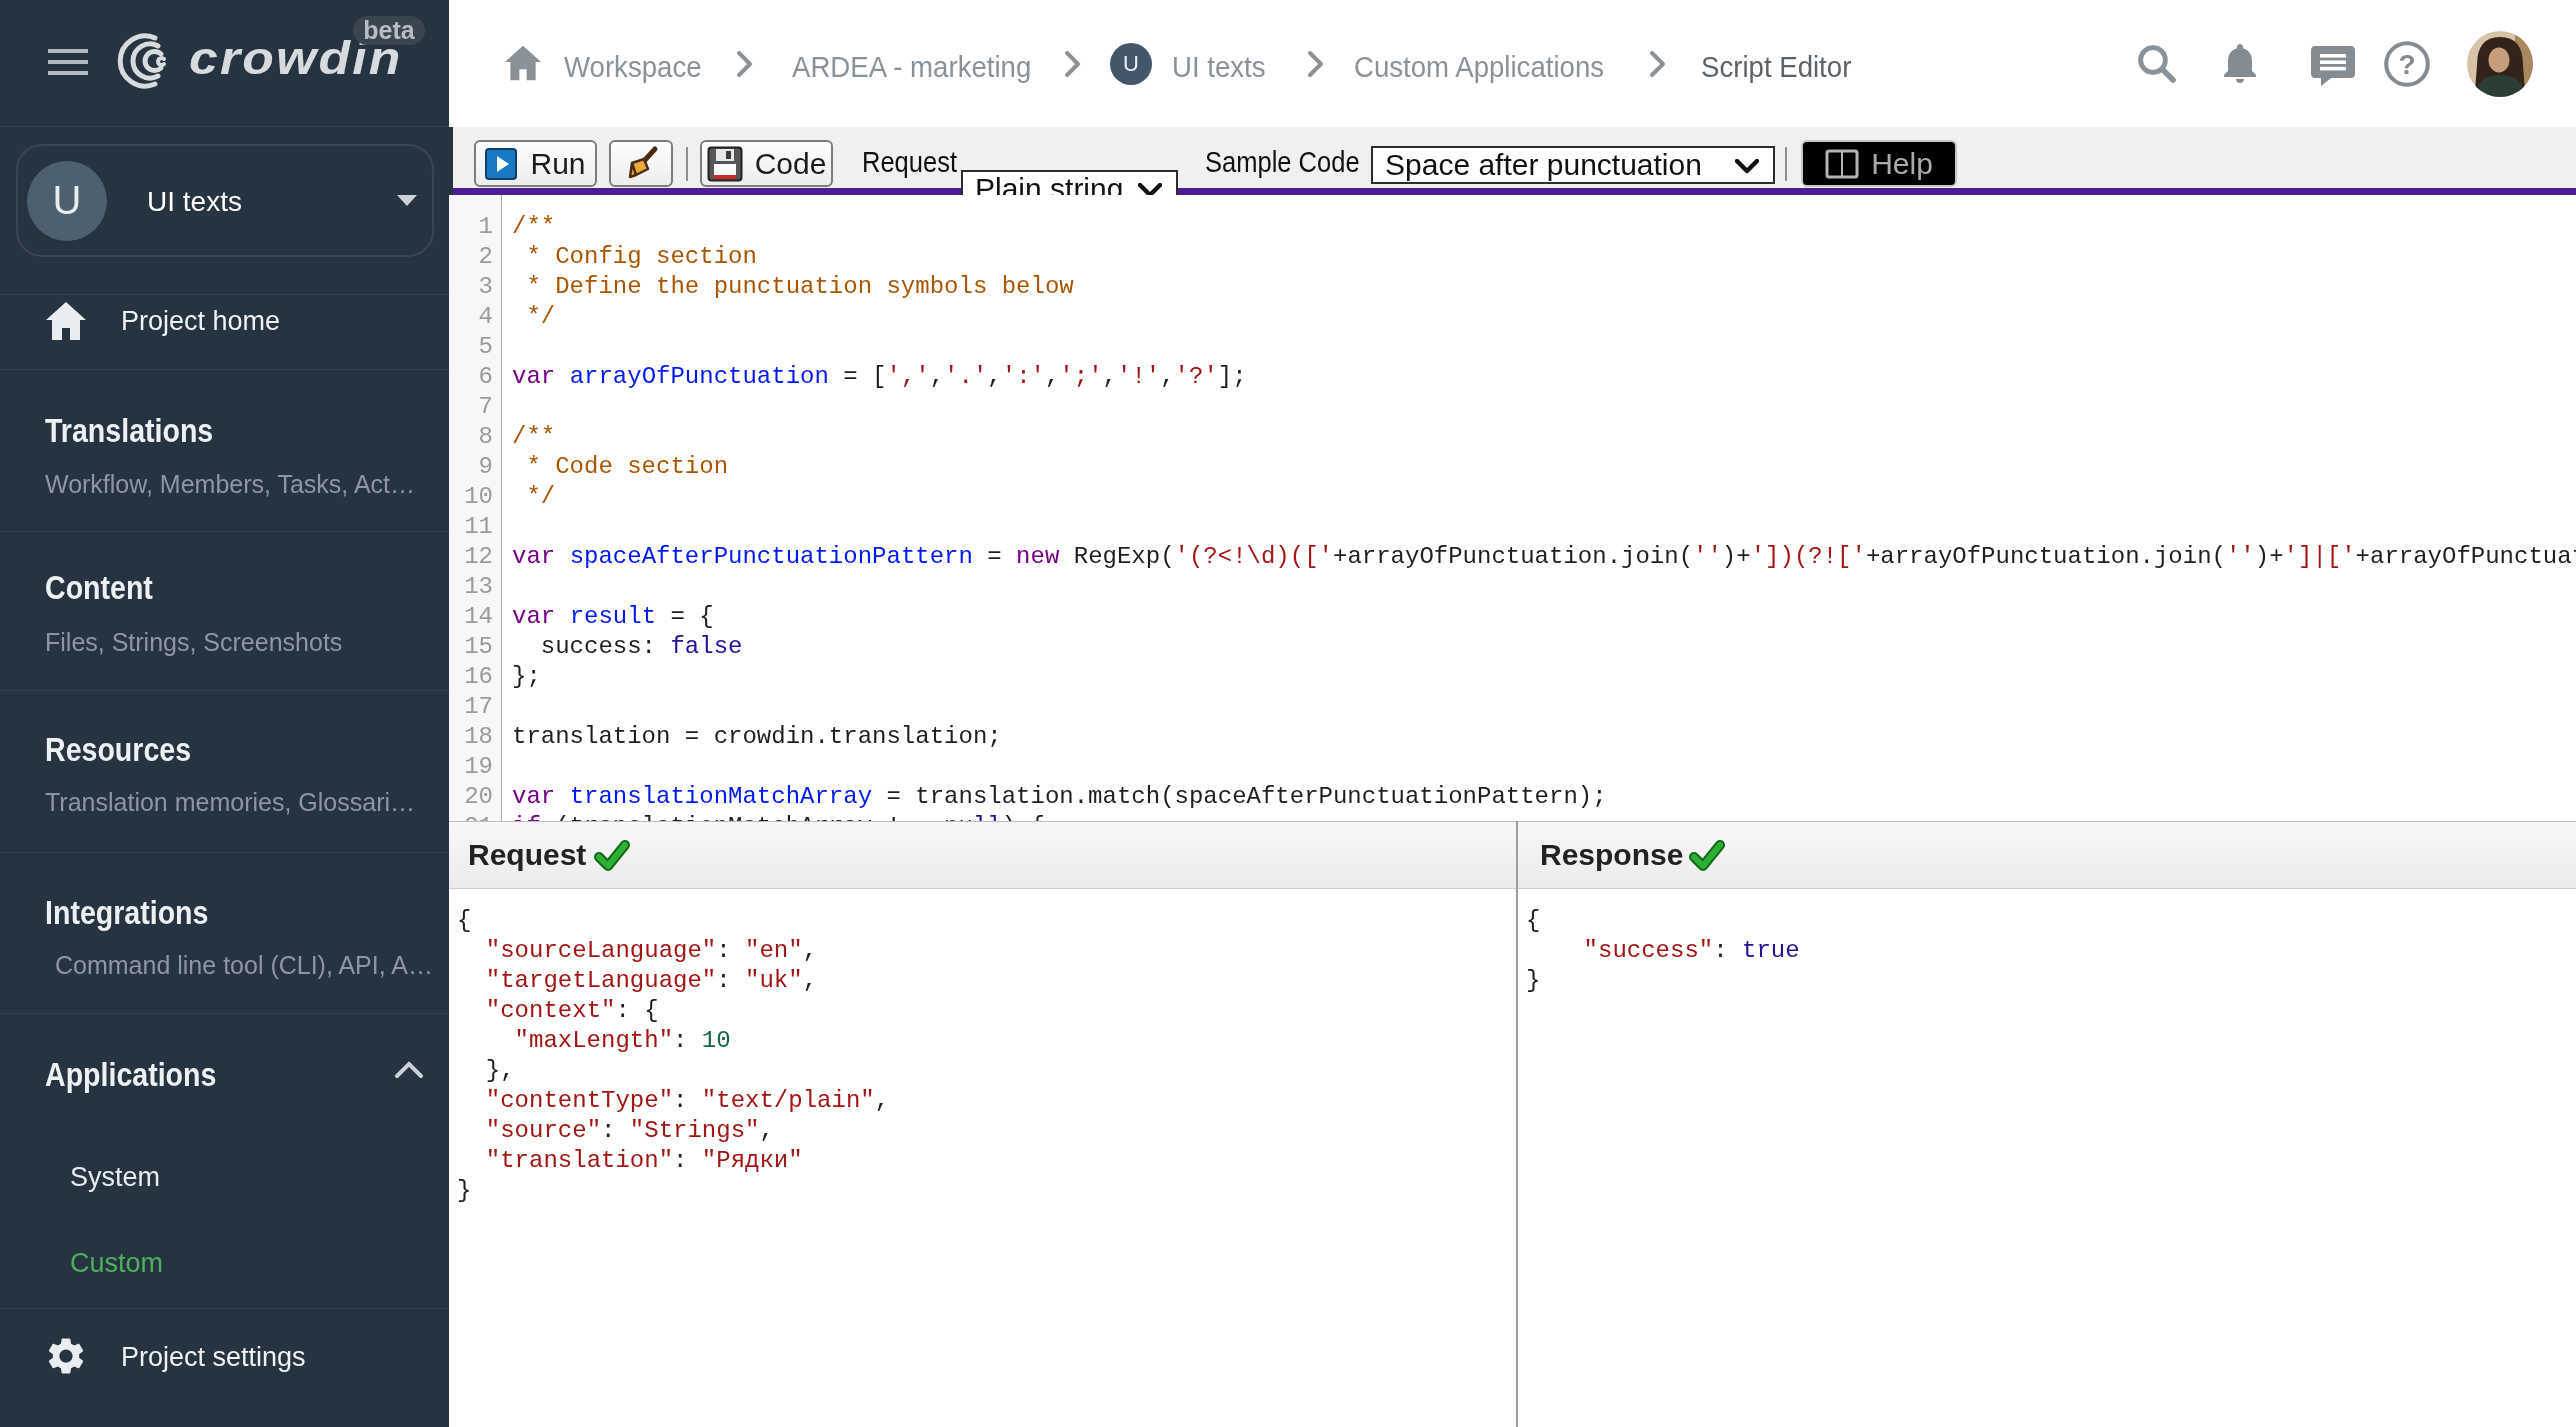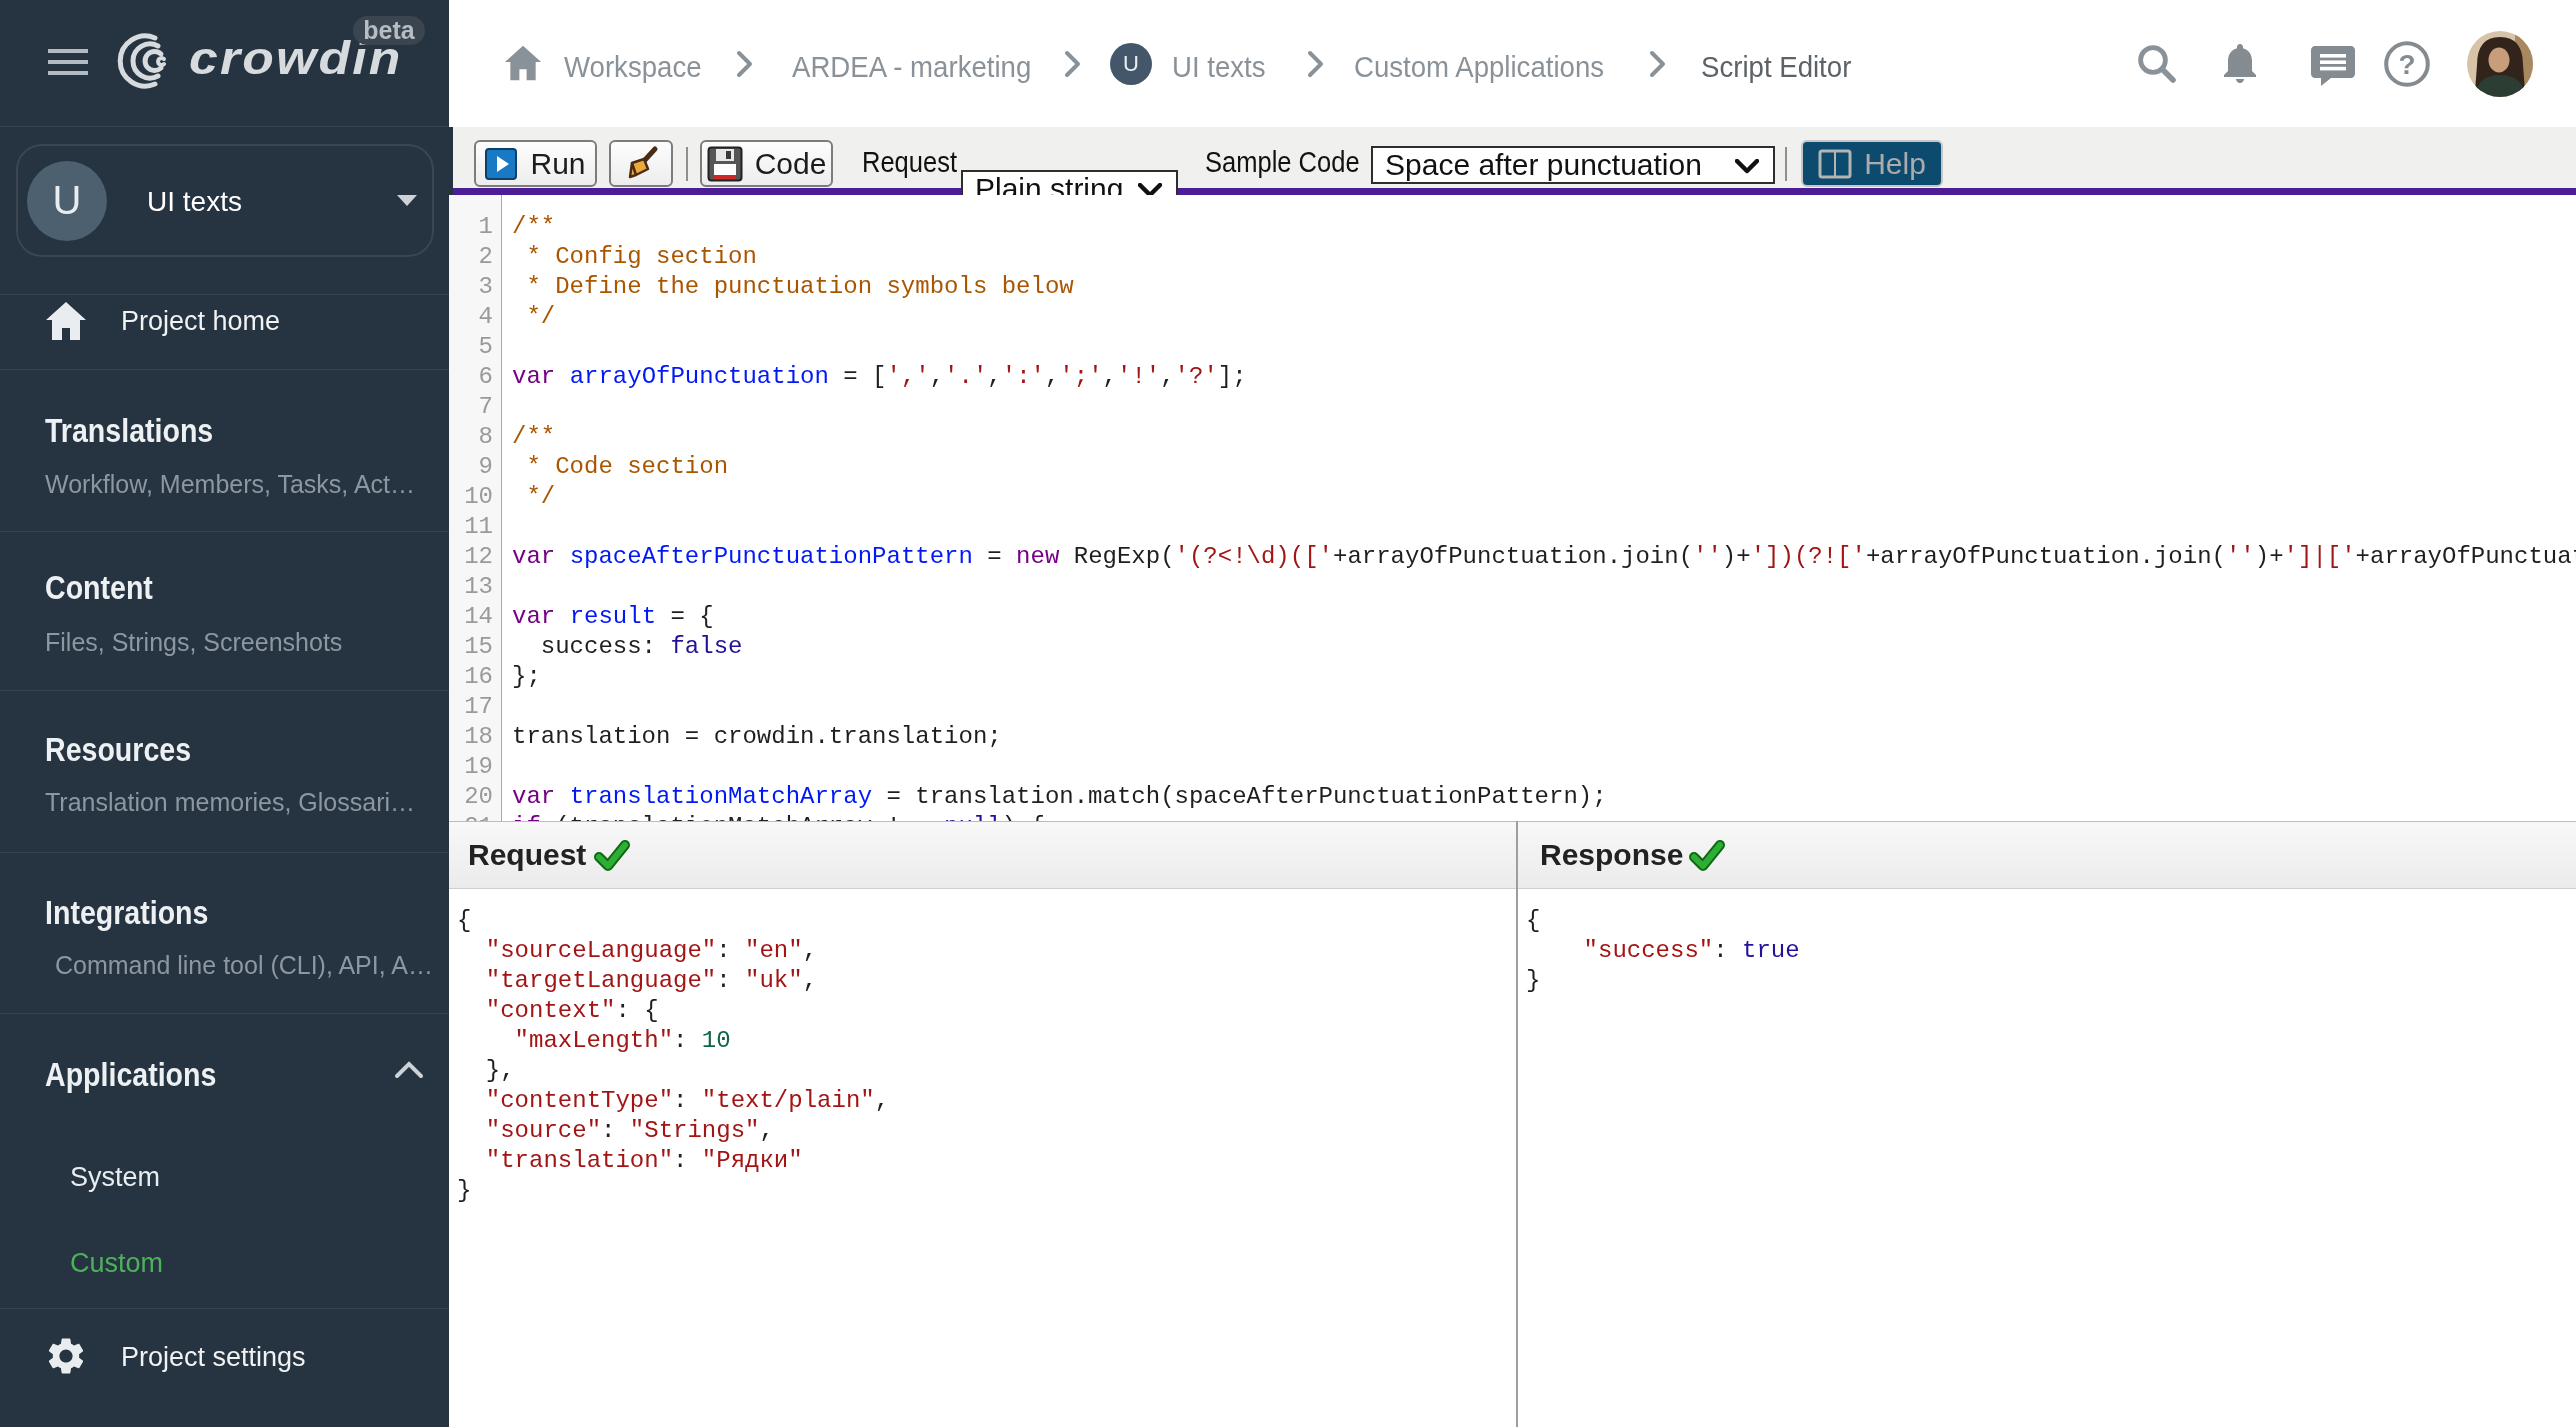--- a/index.html
+++ b/index.html
@@ -193,21 +193,21 @@
       <path d="M2 2 L12 12 L22 2" fill="none" stroke="#111" stroke-width="4.5" stroke-linecap="round" stroke-linejoin="round"></path>
     </svg>
   </div>
   <div class="tlabel" style="left:752px;">Sample Code</div>
   <div class="tselect" style="left:918px;width:404px;padding-left:12px;text-align:right;">Space after punctuation
     <svg class="abs" style="right:14px;top:11px;" width="24" height="15" viewBox="0 0 24 15">
       <path d="M2 2 L12 12 L22 2" fill="none" stroke="#111" stroke-width="4.5" stroke-linecap="round" stroke-linejoin="round"></path>
     </svg>
   </div>
   <div class="tsep" style="left:1332px;"></div>
-  <div class="tbtn" style="left:1348px;width:142px;background:#0c4a6e;border-color:#c6c6c6;color:#ababab;">
+  <div class="tbtn" style="left:1348px;width:156px;background:#000000;border-color:#c6c6c6;color:#ababab;">
     <svg style="margin-right:12px;" width="34" height="30" viewBox="0 0 34 30">
       <rect x="2" y="2" width="30" height="26" rx="2" fill="none" stroke="#b4b4b4" stroke-width="3"></rect>
       <path d="M17 3 L17 27" stroke="#b4b4b4" stroke-width="2"></path>
     </svg>
       <span>Help</span>
   </div>
 </div>
 <div id="editor">
   <div id="gutter"></div>
   <div id="gutternums">1

